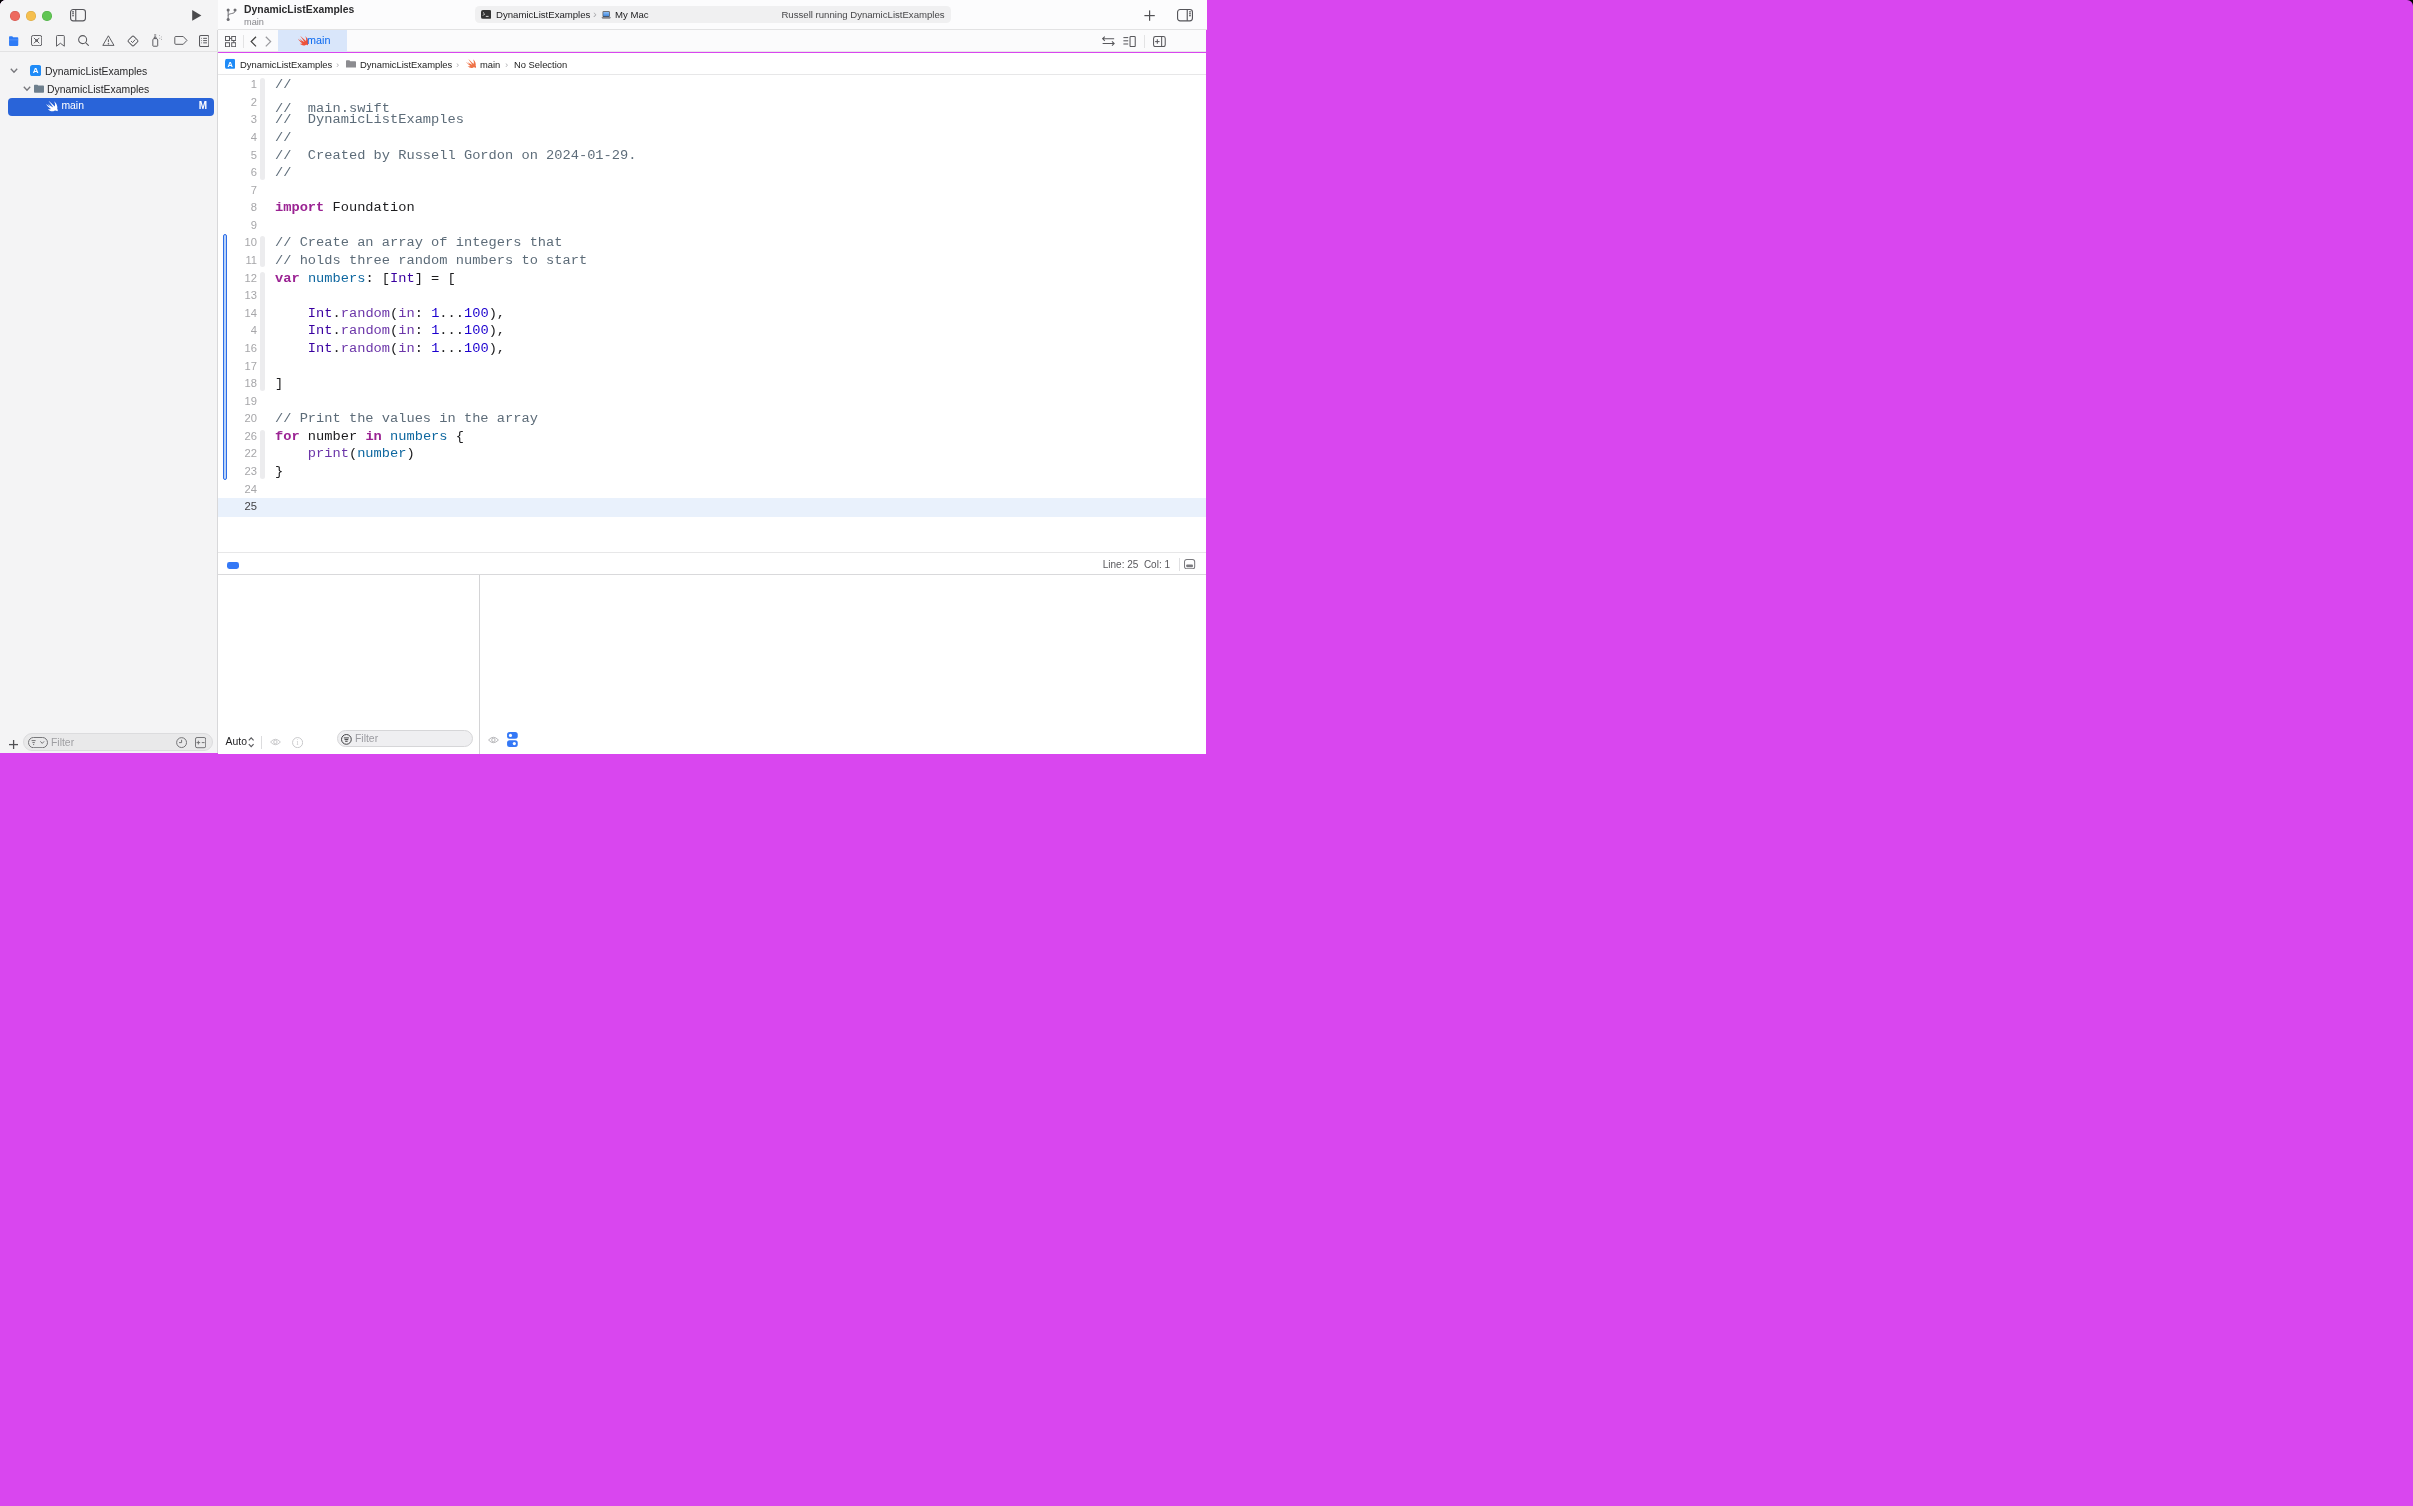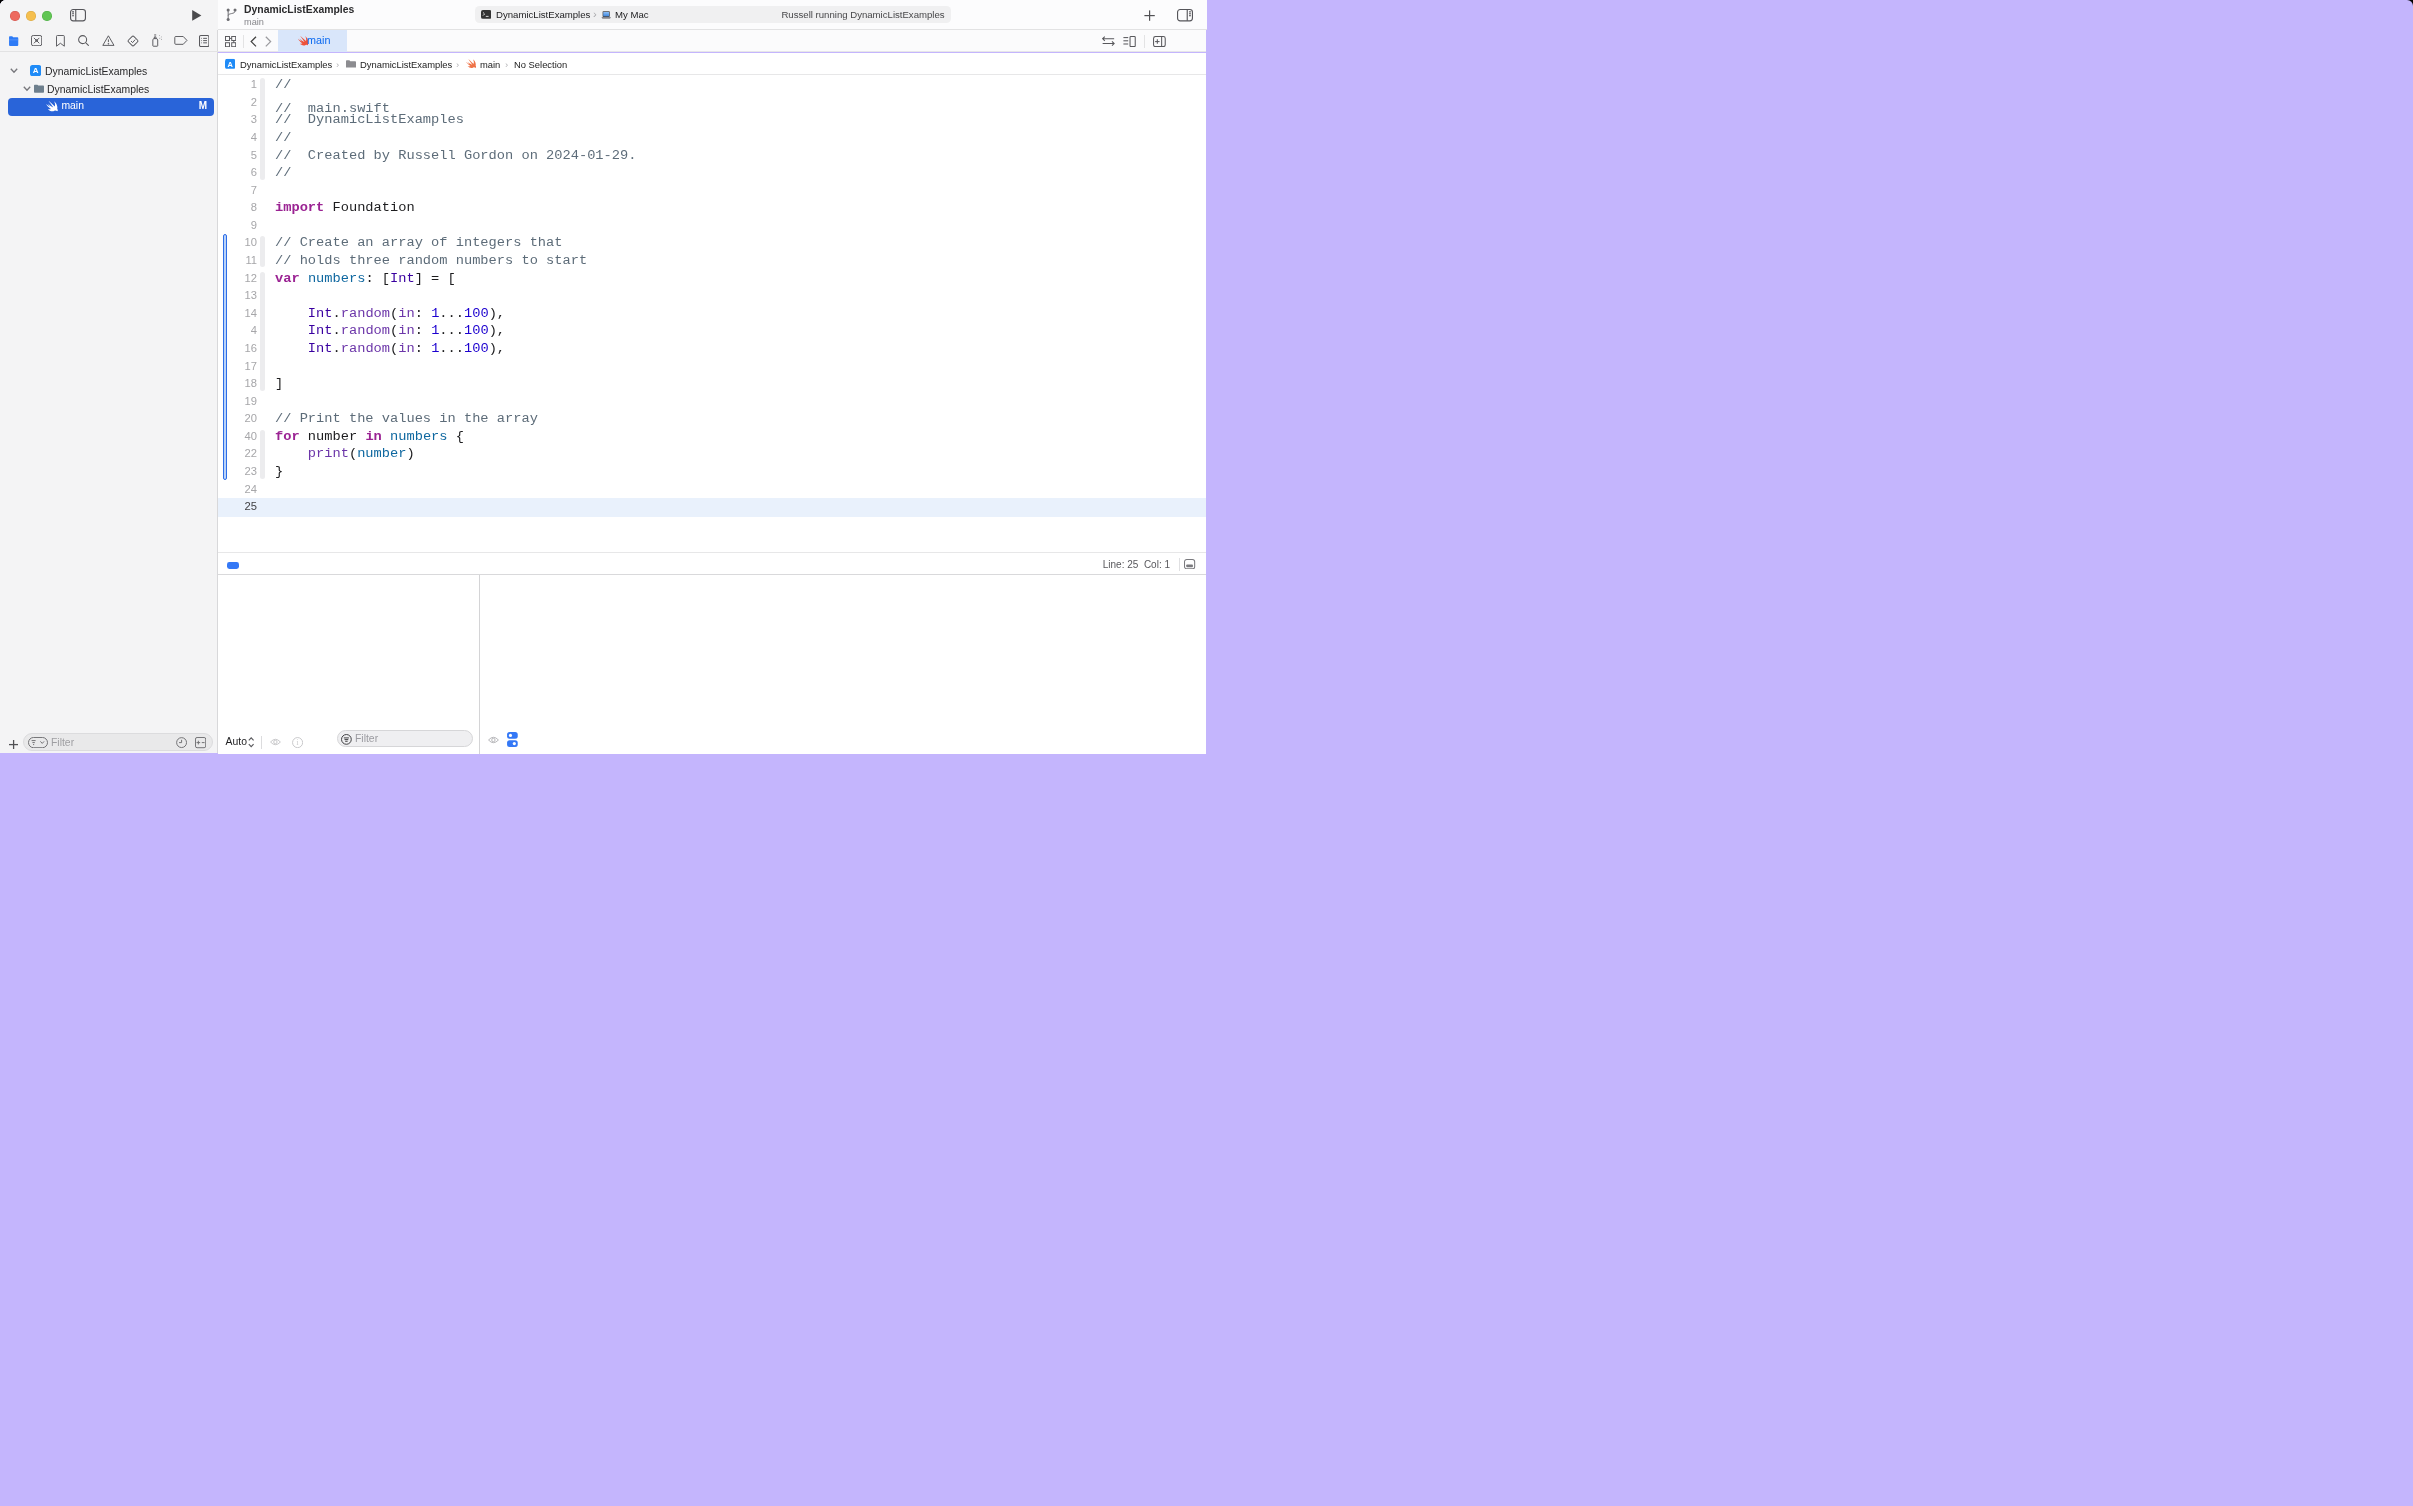--- a/index.html
+++ b/index.html
@@ -1,16 +1,16 @@
 <!DOCTYPE html>
 <html style="font-size:12.8px"><head><meta charset="utf-8">
 <style>
 *{margin:0;padding:0;box-sizing:border-box}
 html,body{width:1207px;height:753px;background:#000;font-family:"Liberation Sans",sans-serif;-webkit-font-smoothing:antialiased}
-#win{position:absolute;inset:0;border-radius:6px 6px 0 0;overflow:hidden;background:#c4b5fd}
+#win{position:absolute;inset:0;border-radius:6px 6px 0 0;overflow:hidden;background:#d946ef}
 .abs{position:absolute}
 
 #toolbar{position:absolute;left:0;top:0;width:1207px;height:30px;background:#fcfcfd;border-bottom:0.8px solid #e2e2e3}
 #tb-left{position:absolute;left:0;top:0;width:218px;height:30px;background:#f4f4f5}
 .tl{position:absolute;top:11px;width:9.6px;height:9.6px;border-radius:50%;}
 #tl-r{left:10.2px;background:#ed6a5f;box-shadow:inset 0 0 0 0.4px rgba(120,0,0,.25)}
 #tl-y{left:26px;background:#f5bf4f;box-shadow:inset 0 0 0 0.4px rgba(120,80,0,.25)}
 #tl-g{left:42px;background:#61c554;box-shadow:inset 0 0 0 0.4px rgba(0,90,0,.25)}
 #title-wrap{position:absolute;left:244px;top:4px}
 #title-wrap b{display:block;font-size:10.4px;color:#2b2b2d;letter-spacing:0;font-weight:700;line-height:12.8px}
@@ -324,21 +324,21 @@
 <div class="gut" style="top:322px">4</div>
 <div class="cl" style="top:322px">    <i class="t">Int</i>.<i class="f">random</i>(<i class="f">in</i>: <i class="n">1</i>...<i class="n">100</i>),</div>
 <div class="gut" style="top:340px">16</div>
 <div class="cl" style="top:340px">    <i class="t">Int</i>.<i class="f">random</i>(<i class="f">in</i>: <i class="n">1</i>...<i class="n">100</i>),</div>
 <div class="gut" style="top:358px">17</div>
 <div class="gut" style="top:375px">18</div>
 <div class="cl" style="top:375px">]</div>
 <div class="gut" style="top:393px">19</div>
 <div class="gut" style="top:410px">20</div>
 <div class="cl" style="top:410px"><i class="c">// Print the values in the array</i></div>
-<div class="gut" style="top:428px">40</div>
+<div class="gut" style="top:428px">26</div>
 <div class="cl" style="top:428px"><i class="k">for</i> number <i class="k">in</i> <i class="v">numbers</i> {</div>
 <div class="gut" style="top:445px">22</div>
 <div class="cl" style="top:445px">    <i class="f">print</i>(<i class="v">number</i>)</div>
 <div class="gut" style="top:463px">23</div>
 <div class="cl" style="top:463px">}</div>
 <div class="gut" style="top:481px">24</div>
 <div class="gut cur" style="top:498px">25</div>
 </div>
 
 <div id="ebar">

